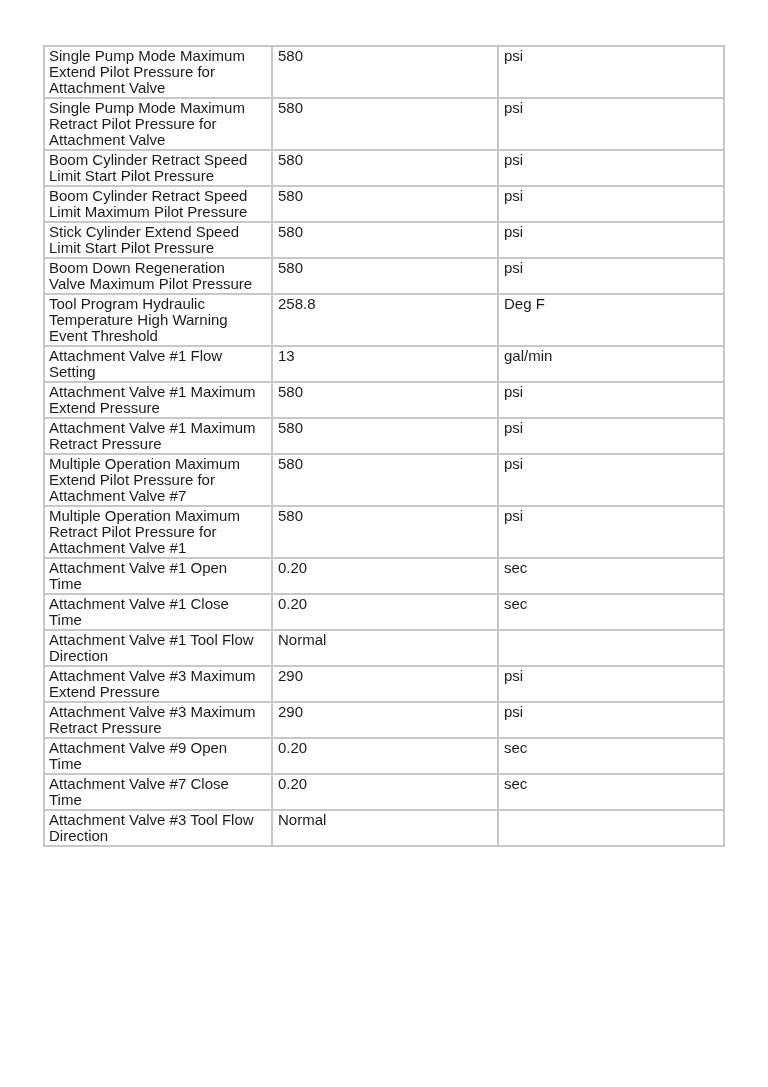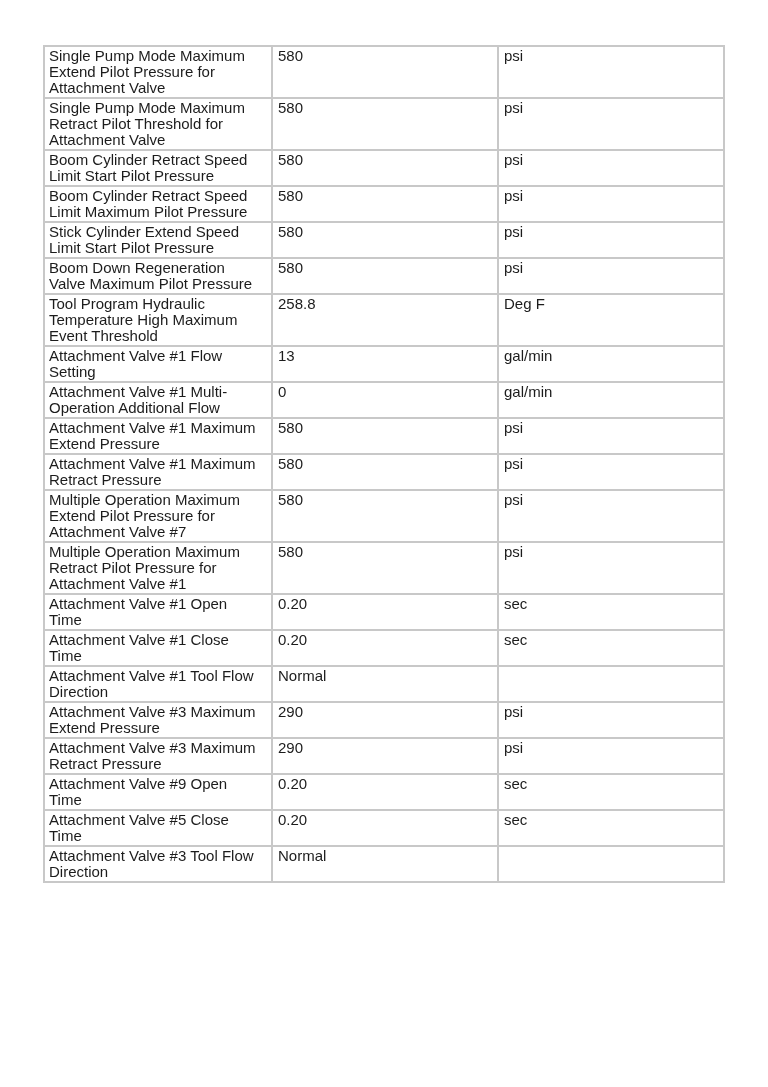--- a/index.html
+++ b/index.html
@@ -80,21 +80,21 @@
       <col style="width:226px">
       <col style="width:226px">
     </colgroup>
     <tbody id="param-tbody">
         <tr>
           <td class="col-description">Single Pump Mode Maximum Extend Pilot Pressure for Attachment Valve</td>
           <td class="col-value">580</td>
           <td class="col-unit">psi</td>
         </tr>
         <tr>
-          <td class="col-description">Single Pump Mode Maximum Retract Pilot Threshold for Attachment Valve</td>
+          <td class="col-description">Single Pump Mode Maximum Retract Pilot Pressure for Attachment Valve</td>
           <td class="col-value">580</td>
           <td class="col-unit">psi</td>
         </tr>
         <tr>
           <td class="col-description">Boom Cylinder Retract Speed Limit Start Pilot Pressure</td>
           <td class="col-value">580</td>
           <td class="col-unit">psi</td>
         </tr>
         <tr>
           <td class="col-description">Boom Cylinder Retract Speed Limit Maximum Pilot Pressure</td>
@@ -105,32 +105,27 @@
           <td class="col-description">Stick Cylinder Extend Speed Limit Start Pilot Pressure</td>
           <td class="col-value">580</td>
           <td class="col-unit">psi</td>
         </tr>
         <tr>
           <td class="col-description">Boom Down Regeneration Valve Maximum Pilot Pressure</td>
           <td class="col-value">580</td>
           <td class="col-unit">psi</td>
         </tr>
         <tr>
-          <td class="col-description">Tool Program Hydraulic Temperature High Maximum Event Threshold</td>
+          <td class="col-description">Tool Program Hydraulic Temperature High Warning Event Threshold</td>
           <td class="col-value">258.8</td>
           <td class="col-unit">Deg F</td>
         </tr>
         <tr>
           <td class="col-description">Attachment Valve #1 Flow Setting</td>
           <td class="col-value">13</td>
-          <td class="col-unit">gal/min</td>
-        </tr>
-        <tr>
-          <td class="col-description">Attachment Valve #1 Multi-Operation Additional Flow</td>
-          <td class="col-value">0</td>
           <td class="col-unit">gal/min</td>
         </tr>
         <tr>
           <td class="col-description">Attachment Valve #1 Maximum Extend Pressure</td>
           <td class="col-value">580</td>
           <td class="col-unit">psi</td>
         </tr>
         <tr>
           <td class="col-description">Attachment Valve #1 Maximum Retract Pressure</td>
           <td class="col-value">580</td>
@@ -170,21 +165,21 @@
           <td class="col-description">Attachment Valve #3 Maximum Retract Pressure</td>
           <td class="col-value">290</td>
           <td class="col-unit">psi</td>
         </tr>
         <tr>
           <td class="col-description">Attachment Valve #9 Open Time</td>
           <td class="col-value">0.20</td>
           <td class="col-unit">sec</td>
         </tr>
         <tr>
-          <td class="col-description">Attachment Valve #5 Close Time</td>
+          <td class="col-description">Attachment Valve #7 Close Time</td>
           <td class="col-value">0.20</td>
           <td class="col-unit">sec</td>
         </tr>
         <tr>
           <td class="col-description">Attachment Valve #3 Tool Flow Direction</td>
           <td class="col-value">Normal</td>
           <td class="col-unit"></td>
         </tr>
       </tbody>
   </table>

